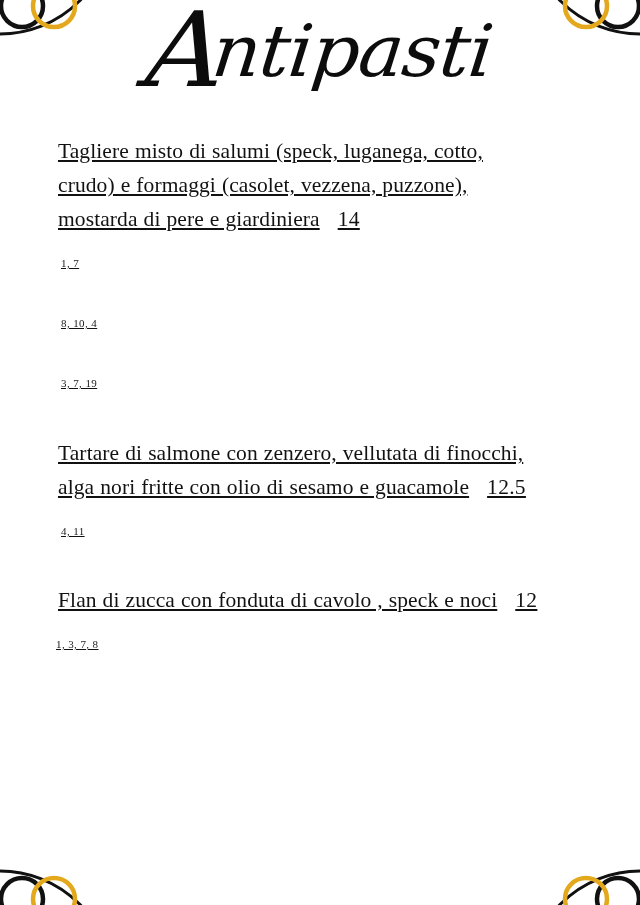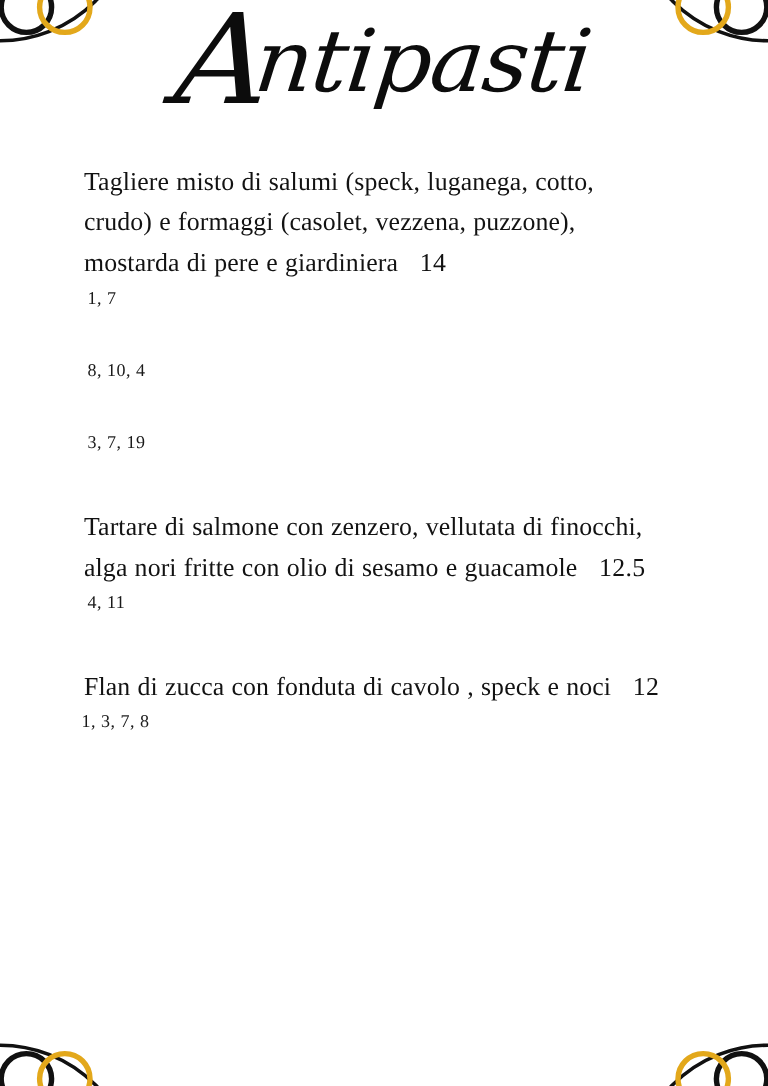--- a/index.html
+++ b/index.html
@@ -63,22 +63,23 @@
     line-height: 0.7;
     vertical-align: -10px;
     margin-right: -6px;
     letter-spacing: -6px;
   }
 
   
   .menu {
     position: absolute;
     top: 134px;
-    left: 12px;
+    left: 0;
     width: 584px;
+    text-decoration: underline;
   }
   .item {
     padding: 0 40px 0 58px;
     margin-bottom: 38px;
   }
   .item:last-child { margin-bottom: 0; }
 
   .item-line {
     font-family: "Liberation Serif", "DejaVu Serif", serif;
     font-size: 21.5px;
@@ -87,24 +88,24 @@
     color: #121212;
     word-spacing: 0.5px;
   }
   .price {
     margin-left: 18px;
     font-size: 21.5px;
     letter-spacing: 0.3px;
     white-space: nowrap;
   }
   .allergens {
-    margin-top: 6px;
+    margin-top: 20px;
     margin-left: 3px;
     font-family: "Liberation Serif", "DejaVu Serif", serif;
-    font-size: 15px;
+    font-size: 11px;
     line-height: 15px;
     letter-spacing: 0.4px;
     color: #1a1a1a;
   }
 
   .item-1 { margin-bottom: 45px; }
   .item-2 { margin-bottom: 45px; }
   .item-3 { margin-bottom: 45px; }
   .item-4 { margin-bottom: 44px; }
   .item-5 .allergens { margin-left: -2px; }

